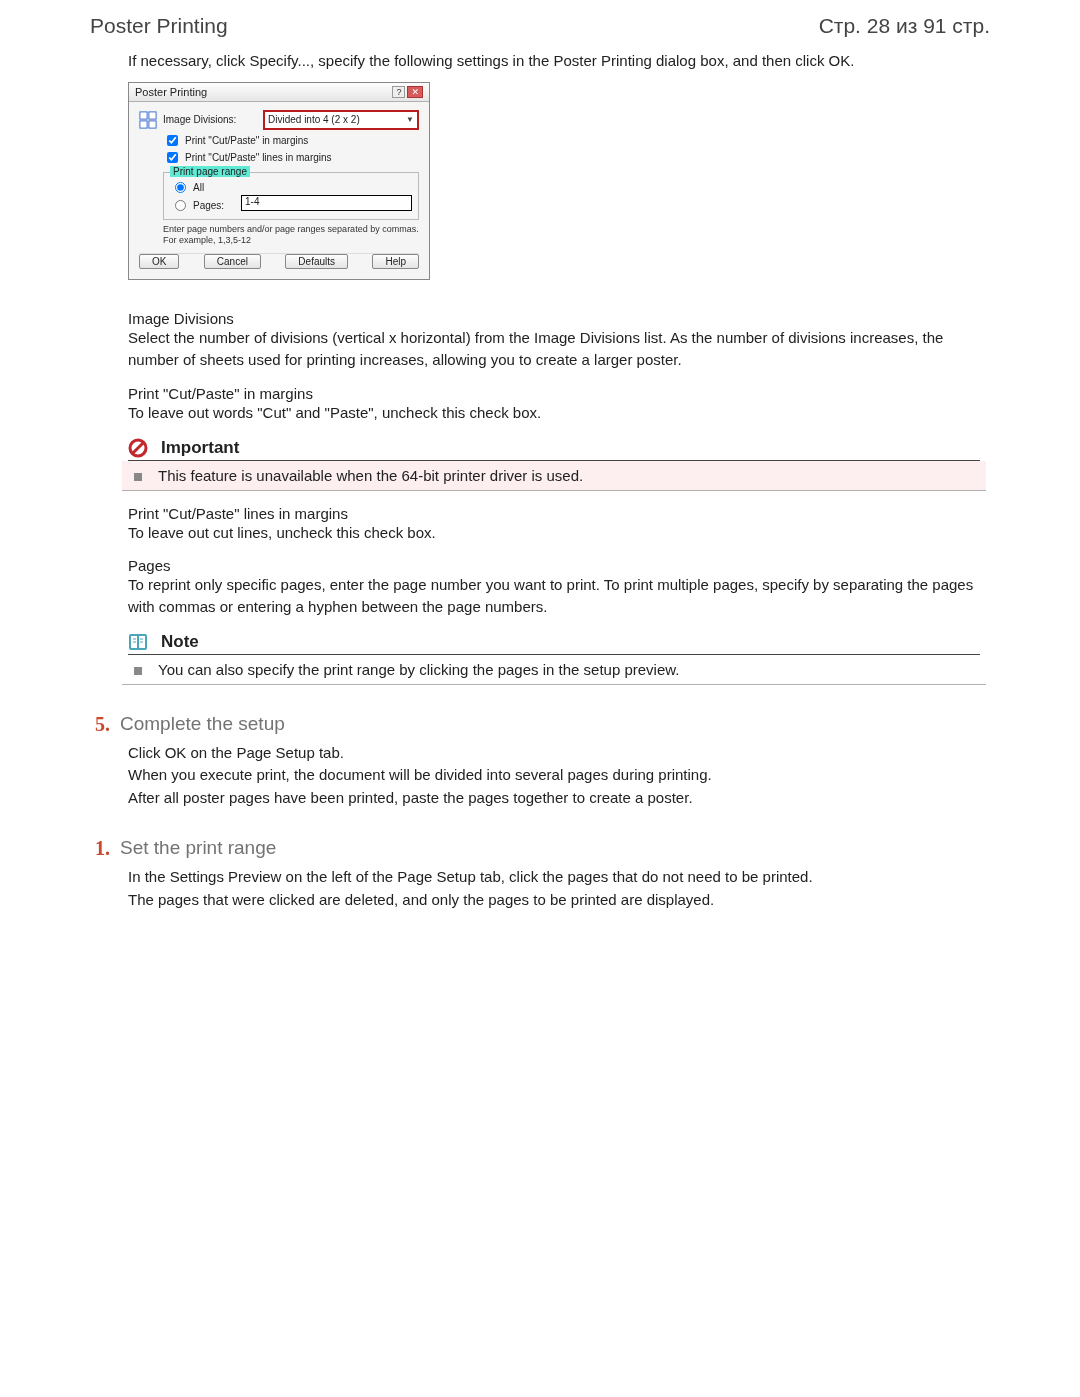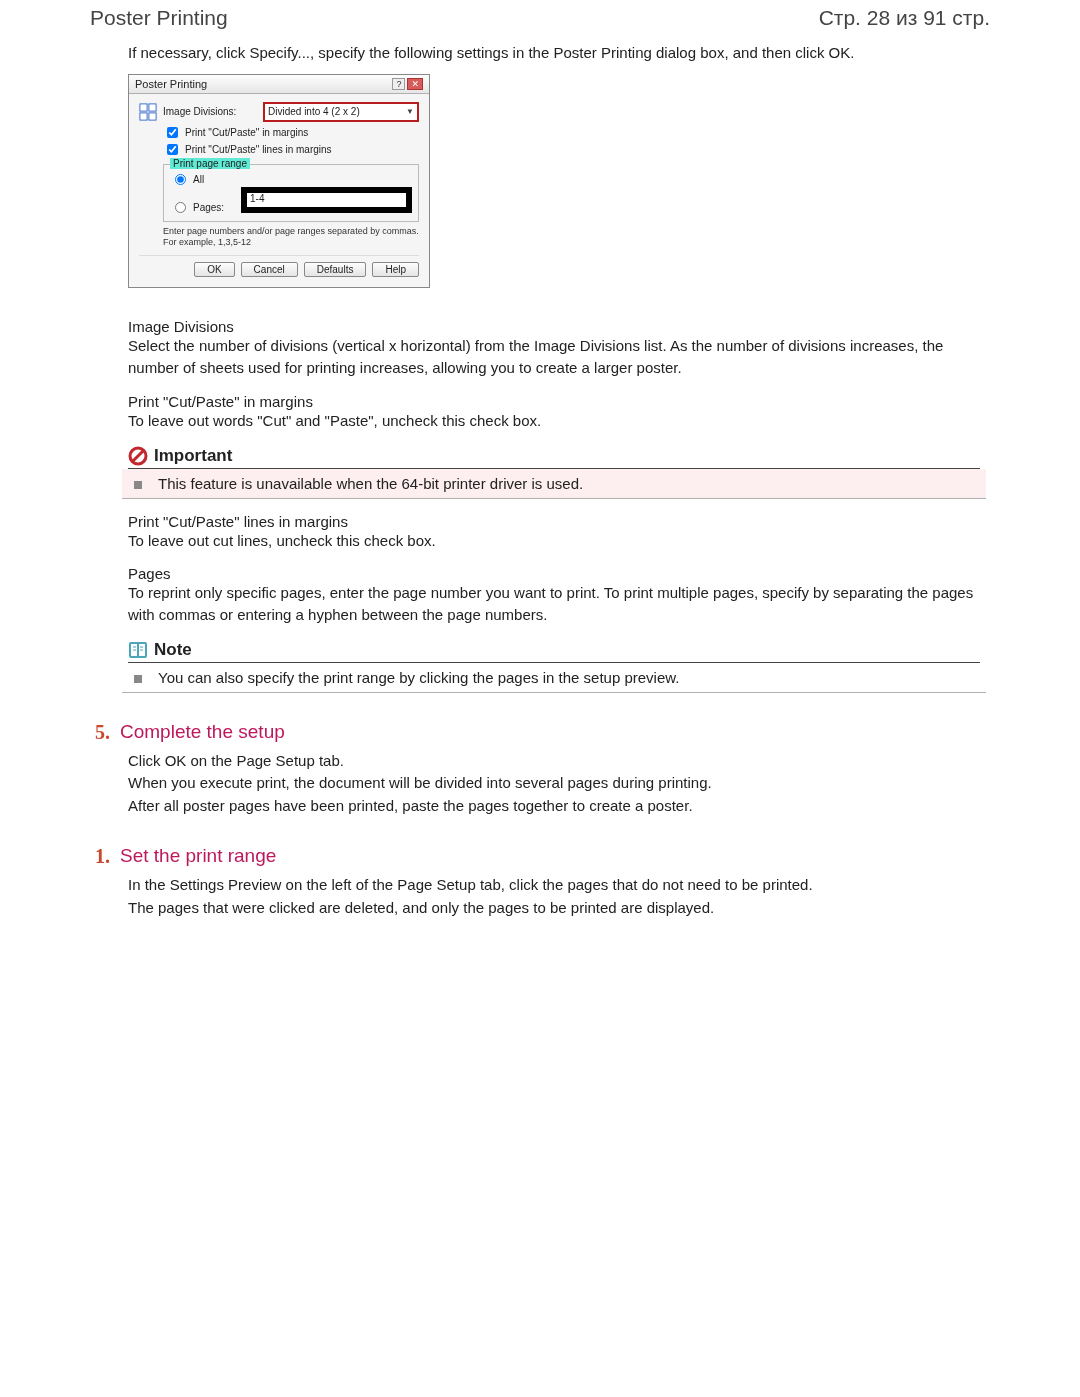--- a/index.html
+++ b/index.html
@@ -1,16 +1,16 @@
 <!DOCTYPE html>
 <html><head>
 <meta charset="utf-8">
 <style>
   html,body{margin:0;padding:0;background:#fff;color:#222;font-family:Verdana,Arial,sans-serif;font-size:15px}
-  .page{width:900px;margin:0 auto;padding:0 30px 40px 30px}
+  .page{width:900px;margin:8px auto;padding:0 30px 40px 30px}
   .header{display:flex;justify-content:space-between;align-items:flex-end;padding:6px 0 12px 0;font-family:Tahoma,Verdana,sans-serif;color:#444}
   .header-left{font-size:21px}
   .header-right{font-size:21px}
   .body-indent{margin-left:38px;margin-right:10px}
   .intro{line-height:1.45}
   .dlg{width:300px;border:1px solid #888;margin:10px 0 30px 0;background:#f5f5f5;font-size:10px;color:#222;position:relative}
   .dlg-title{background:linear-gradient(#fdfdfd,#e6e6e6);border-bottom:1px solid #b0b0b0;padding:3px 6px;font-size:11px;display:flex;align-items:center;justify-content:space-between}
   .dlg-ctrls{display:flex;gap:2px}
   .dlg-ctrl{font-size:9px;border:1px solid #999;padding:0 3px;color:#333;background:#eee}
   .dlg-ctrl.close{background:#d85b5b;color:#fff;border-color:#a33}
@@ -20,37 +20,37 @@
   .dlg-icon svg{width:18px;height:18px}
   .dlg-label{flex:0 0 100px}
   .dlg-select{flex:1 1 auto;border:2px solid #b91c1c;background:#fff;height:16px;display:flex;align-items:center;justify-content:space-between;padding:0 3px}
   .dlg-select .arrow{font-size:8px;color:#444}
   .dlg-cb{display:flex;align-items:center;margin-left:24px;gap:4px}
   .dlg-cb input{width:11px;height:11px}
   .dlg-group{border:1px solid #bbb;margin:6px 0 4px 24px;padding:4px 6px 6px 6px;position:relative}
   .dlg-group-title{position:absolute;top:-7px;left:6px;background:#5eead4;padding:0 3px;font-size:10px}
   .dlg-radio{display:flex;align-items:flex-end;gap:4px;margin:2px 0}
   .dlg-radio input{width:11px;height:11px}
-  .dlg-input{border:6px solid #000000;background:#fff;height:14px;padding:0 3px;flex:1}
+  .dlg-input{border:1px solid #000000;background:#fff;height:14px;padding:0 3px;flex:1}
   .dlg-note{margin-left:24px;font-size:9px;color:#333;line-height:1.2}
-  .dlg-btns{border-top:1px solid #ddd;margin-top:8px;padding-top:6px;display:flex;justify-content:flex-end;gap:6px}
+  .dlg-btns{border-top:1px solid #ddd;margin-top:8px;display:flex;justify-content:space-between;gap:6px}
   .dlg-btn{border:1px solid #888;background:linear-gradient(#fdfdfd,#e4e4e4);padding:1px 12px;font-size:10px;border-radius:2px}
   .optlabel{font-weight:normal;margin-top:14px}
   .optbody{line-height:1.45}
   .callout{margin:12px -6px 10px -6px}
-  .callout-title{display:flex;align-items:center;gap:6px;border-bottom:1px solid #444;padding:2px 0 2px 0;margin:0 6px}
+  .callout-title{display:flex;align-items:center;gap:13px;border-bottom:1px solid #444;padding:2px 0 2px 0;margin:0 6px}
   .callout-title b{font-size:17px;color:#222}
   .callout-body{border-bottom:1px solid #b0b0b0;padding:6px 6px 6px 12px;display:flex;gap:16px;align-items:flex-start}
   .callout.important .callout-body{background:#fdeff0}
   .callout.note .callout-body{background:#fff}
   .bullet{width:8px;height:8px;background:#888;margin-top:6px;flex:0 0 8px}
   .ico-imp svg,.ico-note svg{width:20px;height:20px;display:block}
   .steprow{display:flex;align-items:flex-start;gap:10px;margin:28px 0 6px 0}
   .stepnum{color:#c8492c;font-weight:bold;font-size:20px;font-family:Georgia,serif;flex:0 0 20px;text-align:right}
-  .steptitle{font-size:19px;color:#be185d;font-family:Tahoma,Verdana,sans-serif}
+  .steptitle{font-size:19px;color:#737373;font-family:Tahoma,Verdana,sans-serif}
   .stepbody{margin-left:38px;line-height:1.5}
   .green-head{color:#2f8f2f;font-weight:bold;font-size:16px;margin:34px 0 10px 0}
   .u{}
 </style>
 </head>
 <body>
 
 <div class="page">
   <div class="header">
     <div class="header-left">Poster Printing</div>

